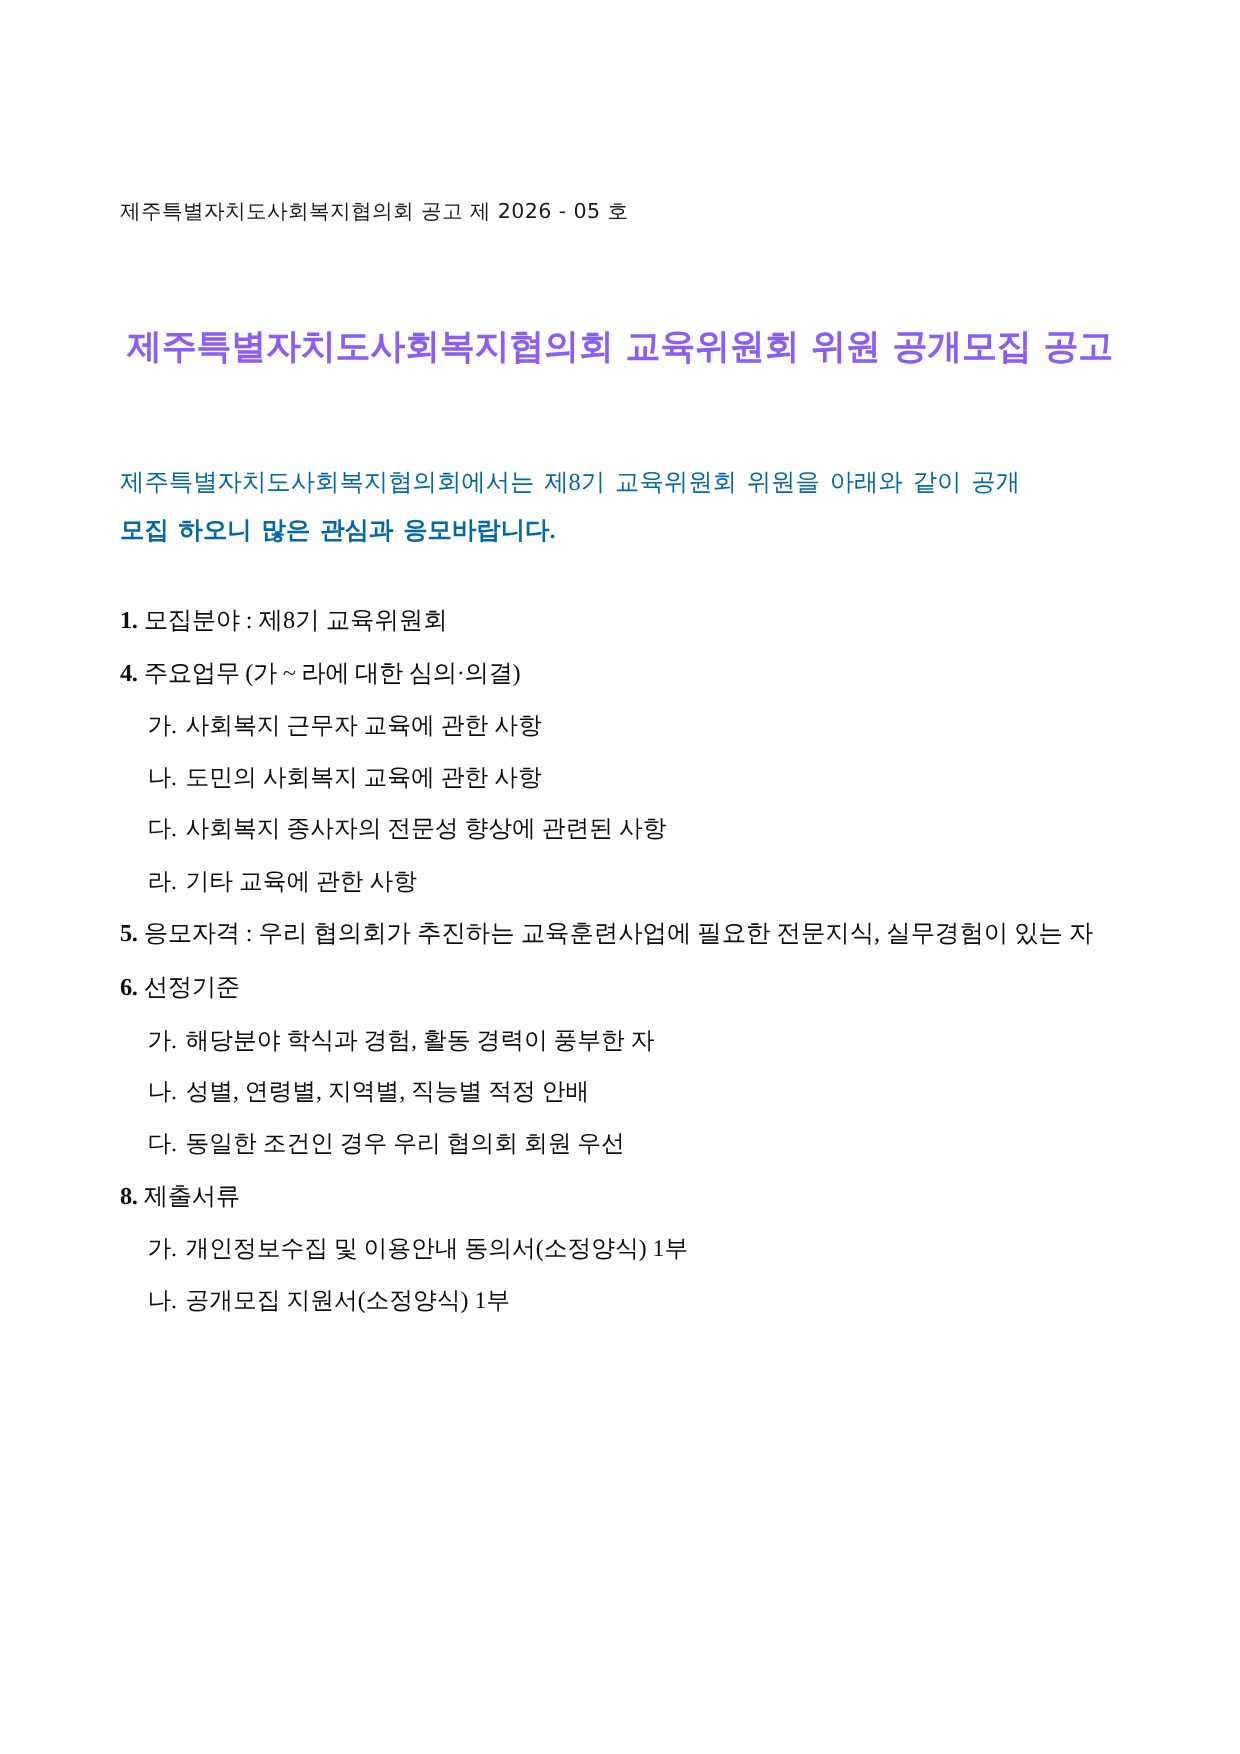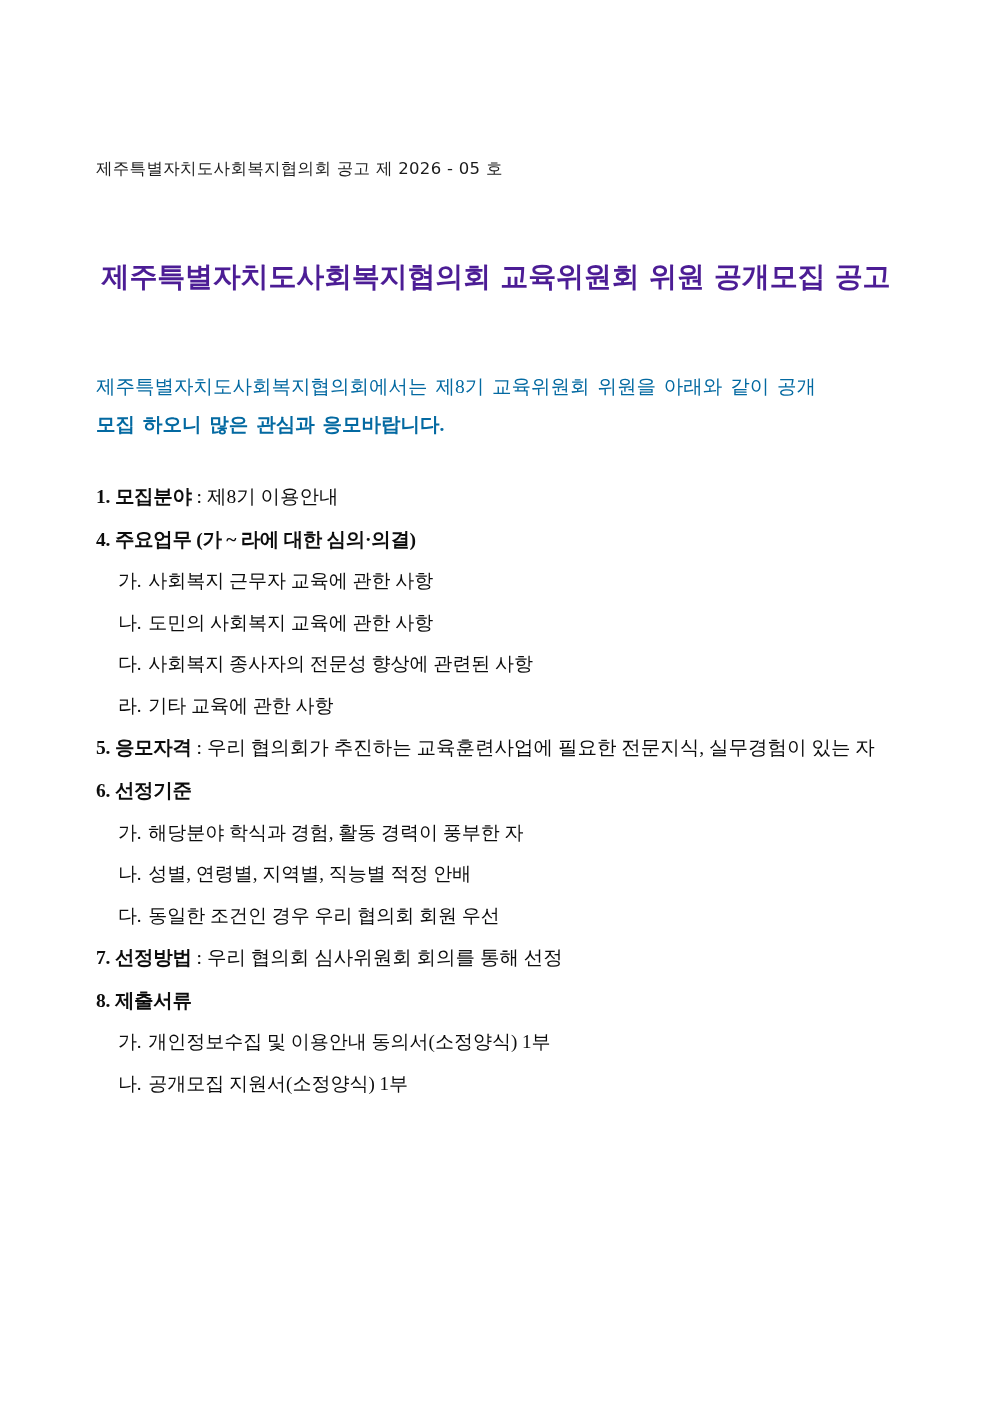--- a/index.html
+++ b/index.html
@@ -28,21 +28,21 @@
     font-family: "DejaVu Sans", "Liberation Sans", sans-serif;
     font-weight: 400;
   }
 
   .doc-title {
     margin-top: 78px;
     text-align: center;
     font-size: 28px;
     font-weight: bold;
     letter-spacing: -0.2px;
-    color: #4c1d95;
+    color: #8b5cf6;
     font-family: "DejaVu Sans", "Liberation Sans", sans-serif;
   }
 
   .intro {
     margin-top: 72px;
     font-size: 19.5px;
     line-height: 1.95;
     text-align: justify;
     text-justify: inter-word;
     color: #0369a1;
@@ -60,21 +60,21 @@
     line-height: 1.52;
     margin-bottom: 13px;
     color: #0d0d0d;
     white-space: nowrap;
   }
   .item .num {
     font-weight: bold;
     letter-spacing: -0.3px;
   }
   .item .label {
-    font-weight: bold;
+    font-weight: normal;
     letter-spacing: -0.3px;
   }
   .item .sep {
     font-weight: normal;
   }
   .item .val {
     font-weight: normal;
   }
 
   .sub {
@@ -102,30 +102,29 @@
   <div class="doc-number">제주특별자치도사회복지협의회 공고 제 2026 - 05 호</div>
 
   <h1 class="doc-title">제주특별자치도사회복지협의회 교육위원회 위원 공개모집 공고</h1>
 
   <div class="intro">
     <span class="line1">제주특별자치도사회복지협의회에서는 제8기 교육위원회 위원을 아래와 같이 공개</span>
     <span class="line2">모집 하오니 많은 관심과 응모바랍니다.</span>
   </div>
 
   <div class="body-list">
-      <div class="item"><span class="num">1.</span>&nbsp;<span class="label">모집분야</span><span class="sep"> : </span><span class="val">제8기 이용안내</span></div>
+      <div class="item"><span class="num">1.</span>&nbsp;<span class="label">모집분야</span><span class="sep"> : </span><span class="val">제8기 교육위원회</span></div>
       <div class="item"><span class="num">4.</span>&nbsp;<span class="label">주요업무 (가 ~ 라에 대한 심의·의결)</span></div>
       <div class="sub"><span class="slabel">가.</span><span class="stext">사회복지 근무자 교육에 관한 사항</span></div>
       <div class="sub"><span class="slabel">나.</span><span class="stext">도민의 사회복지 교육에 관한 사항</span></div>
       <div class="sub"><span class="slabel">다.</span><span class="stext">사회복지 종사자의 전문성 향상에 관련된 사항</span></div>
       <div class="sub"><span class="slabel">라.</span><span class="stext">기타 교육에 관한 사항</span></div>
       <div class="item"><span class="num">5.</span>&nbsp;<span class="label">응모자격</span><span class="sep"> : </span><span class="val">우리 협의회가 추진하는 교육훈련사업에 필요한 전문지식, 실무경험이 있는 자</span></div>
       <div class="item"><span class="num">6.</span>&nbsp;<span class="label">선정기준</span></div>
       <div class="sub"><span class="slabel">가.</span><span class="stext">해당분야 학식과 경험, 활동 경력이 풍부한 자</span></div>
       <div class="sub"><span class="slabel">나.</span><span class="stext">성별, 연령별, 지역별, 직능별 적정 안배</span></div>
       <div class="sub"><span class="slabel">다.</span><span class="stext">동일한 조건인 경우 우리 협의회 회원 우선</span></div>
-      <div class="item"><span class="num">7.</span>&nbsp;<span class="label">선정방법</span><span class="sep"> : </span><span class="val">우리 협의회 심사위원회 회의를 통해 선정</span></div>
       <div class="item"><span class="num">8.</span>&nbsp;<span class="label">제출서류</span></div>
       <div class="sub"><span class="slabel">가.</span><span class="stext">개인정보수집 및 이용안내 동의서(소정양식) 1부</span></div>
       <div class="sub"><span class="slabel">나.</span><span class="stext">공개모집 지원서(소정양식) 1부</span></div>
     </div>
 
 </div>
 
 </body></html>

